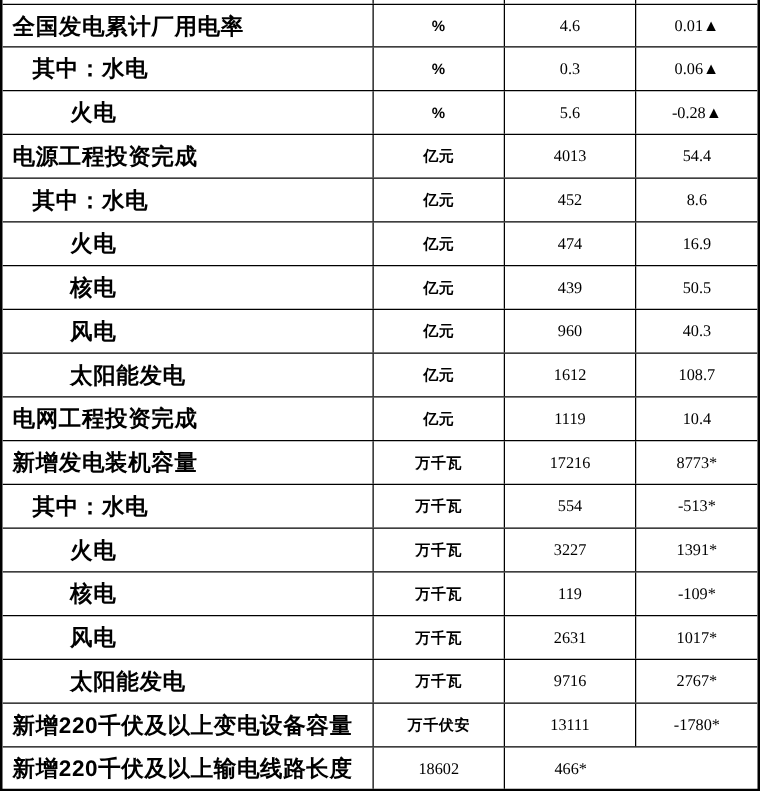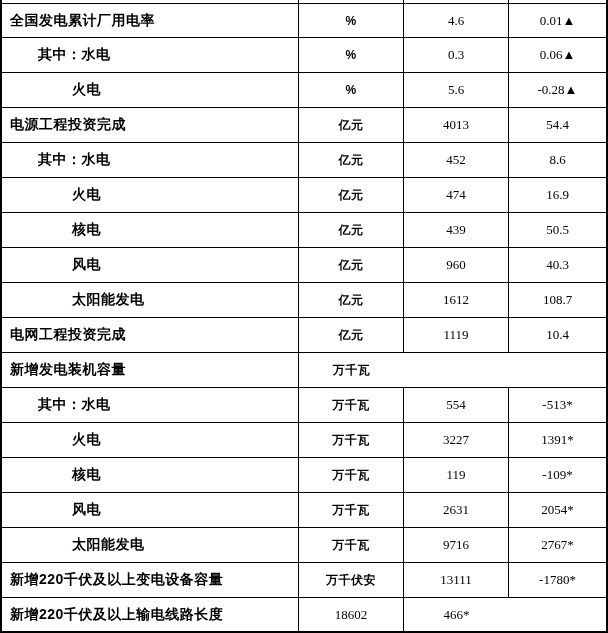--- a/index.html
+++ b/index.html
@@ -39,28 +39,28 @@
     border-right: 1px solid #000;
     display: flex;
     align-items: center;
     overflow: hidden;
     color: #000;
   }
   .tcell:last-child { border-right: none; }
   .tcell.label {
     justify-content: flex-start;
     font-family: "Liberation Sans", sans-serif;
-    font-size: 14px;
+    font-size: 18px;
     font-weight: 700;
     letter-spacing: 0.5px;
     white-space: nowrap;
   }
   .tcell.label.ind0 { padding-left: 8px; }
-  .tcell.label.ind1 { padding-left: 36px; }
-  .tcell.label.ind2 { padding-left: 54px; margin-left: 16px; }
+  .tcell.label.ind1 { padding-left: 24px; }
+  .tcell.label.ind2 { padding-left: 54px; }
   .tcell.unit {
     justify-content: center;
     font-family: "Liberation Sans", sans-serif;
     font-size: 12px;
     font-weight: 700;
     letter-spacing: 0.5px;
   }
   .tcell.value, .tcell.change {
     justify-content: center;
     font-family: "Liberation Serif", serif;
@@ -147,20 +147,22 @@
   <div class="trow">
     <div class="tcell label ind0">电网工程投资完成</div>
     <div class="tcell unit">亿元</div>
     <div class="tcell value">1119</div>
     <div class="tcell change">10.4</div>
   </div>
 
   <div class="trow">
     <div class="tcell label ind0">新增发电装机容量</div>
     <div class="tcell unit">万千瓦</div>
+    <div class="tcell value">17216</div>
+    <div class="tcell change">8773*</div>
   </div>
 
   <div class="trow">
     <div class="tcell label ind1">其中：水电</div>
     <div class="tcell unit">万千瓦</div>
     <div class="tcell value">554</div>
     <div class="tcell change">-513*</div>
   </div>
 
   <div class="trow">
@@ -174,21 +176,21 @@
     <div class="tcell label ind2">核电</div>
     <div class="tcell unit">万千瓦</div>
     <div class="tcell value">119</div>
     <div class="tcell change">-109*</div>
   </div>
 
   <div class="trow">
     <div class="tcell label ind2">风电</div>
     <div class="tcell unit">万千瓦</div>
     <div class="tcell value">2631</div>
-    <div class="tcell change">2054*</div>
+    <div class="tcell change">1017*</div>
   </div>
 
   <div class="trow">
     <div class="tcell label ind2">太阳能发电</div>
     <div class="tcell unit">万千瓦</div>
     <div class="tcell value">9716</div>
     <div class="tcell change">2767*</div>
   </div>
 
   <div class="trow">

